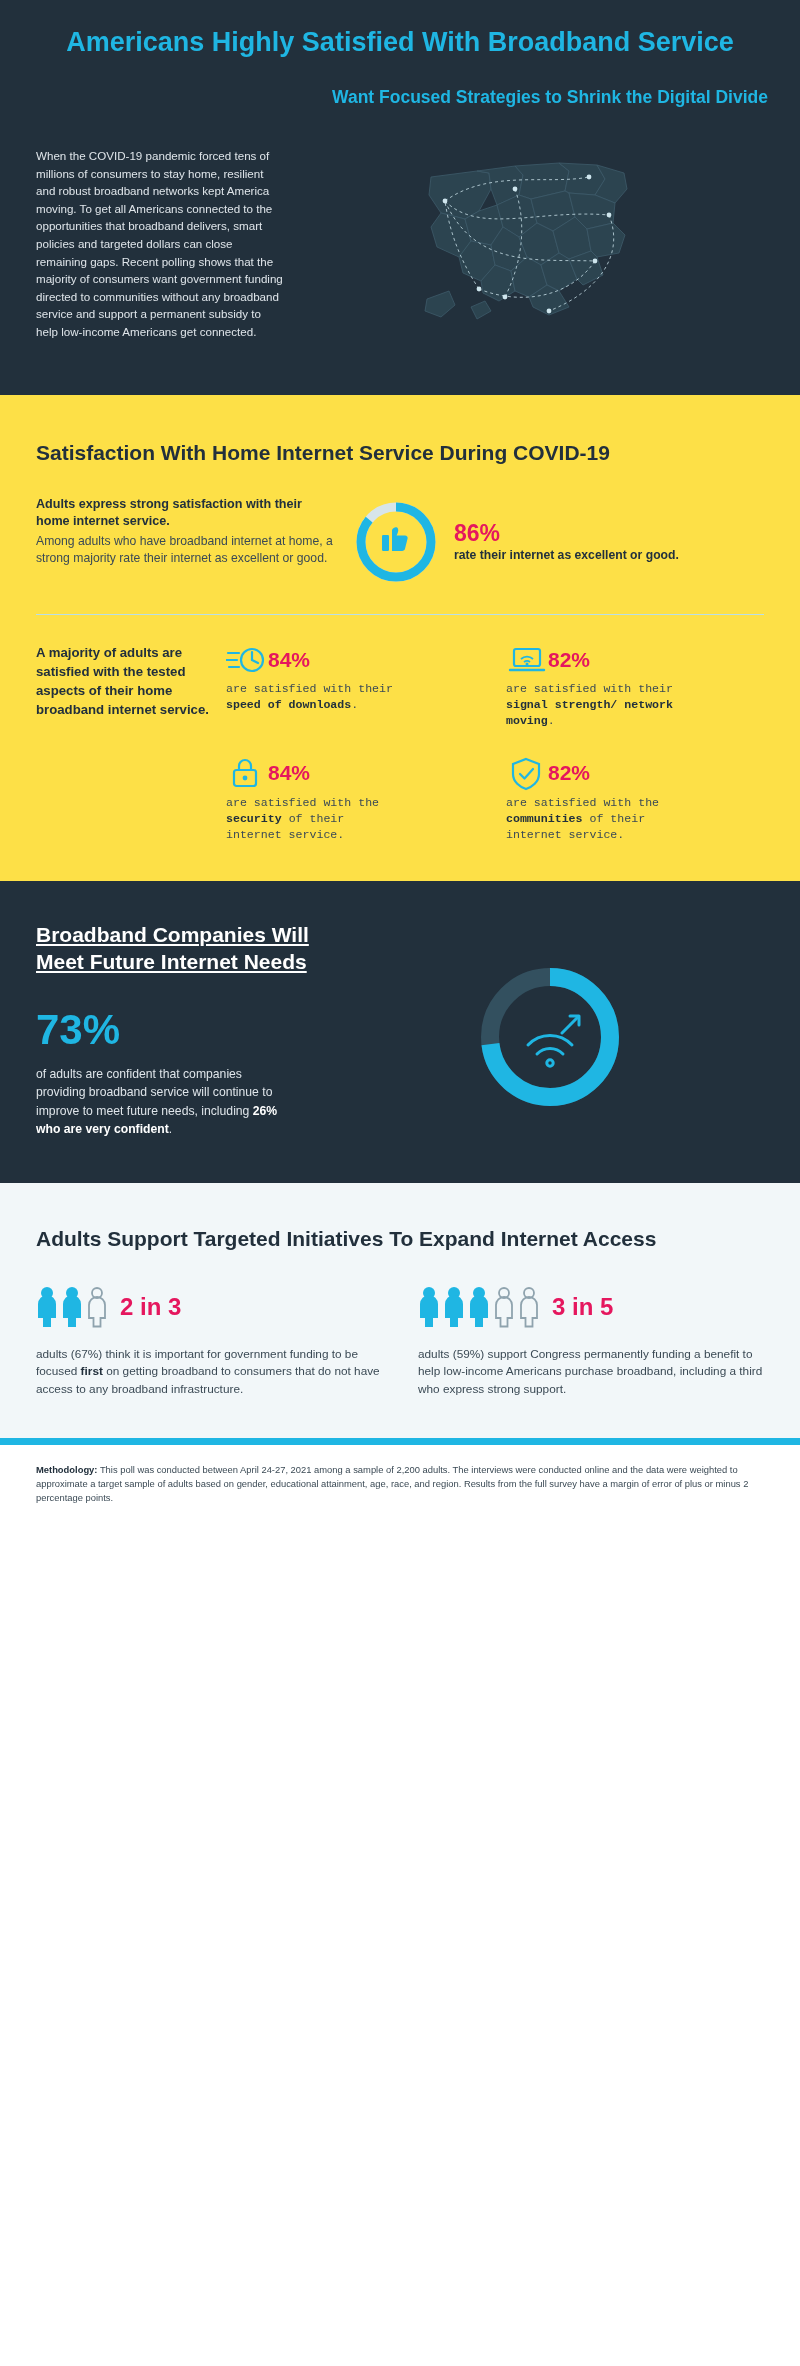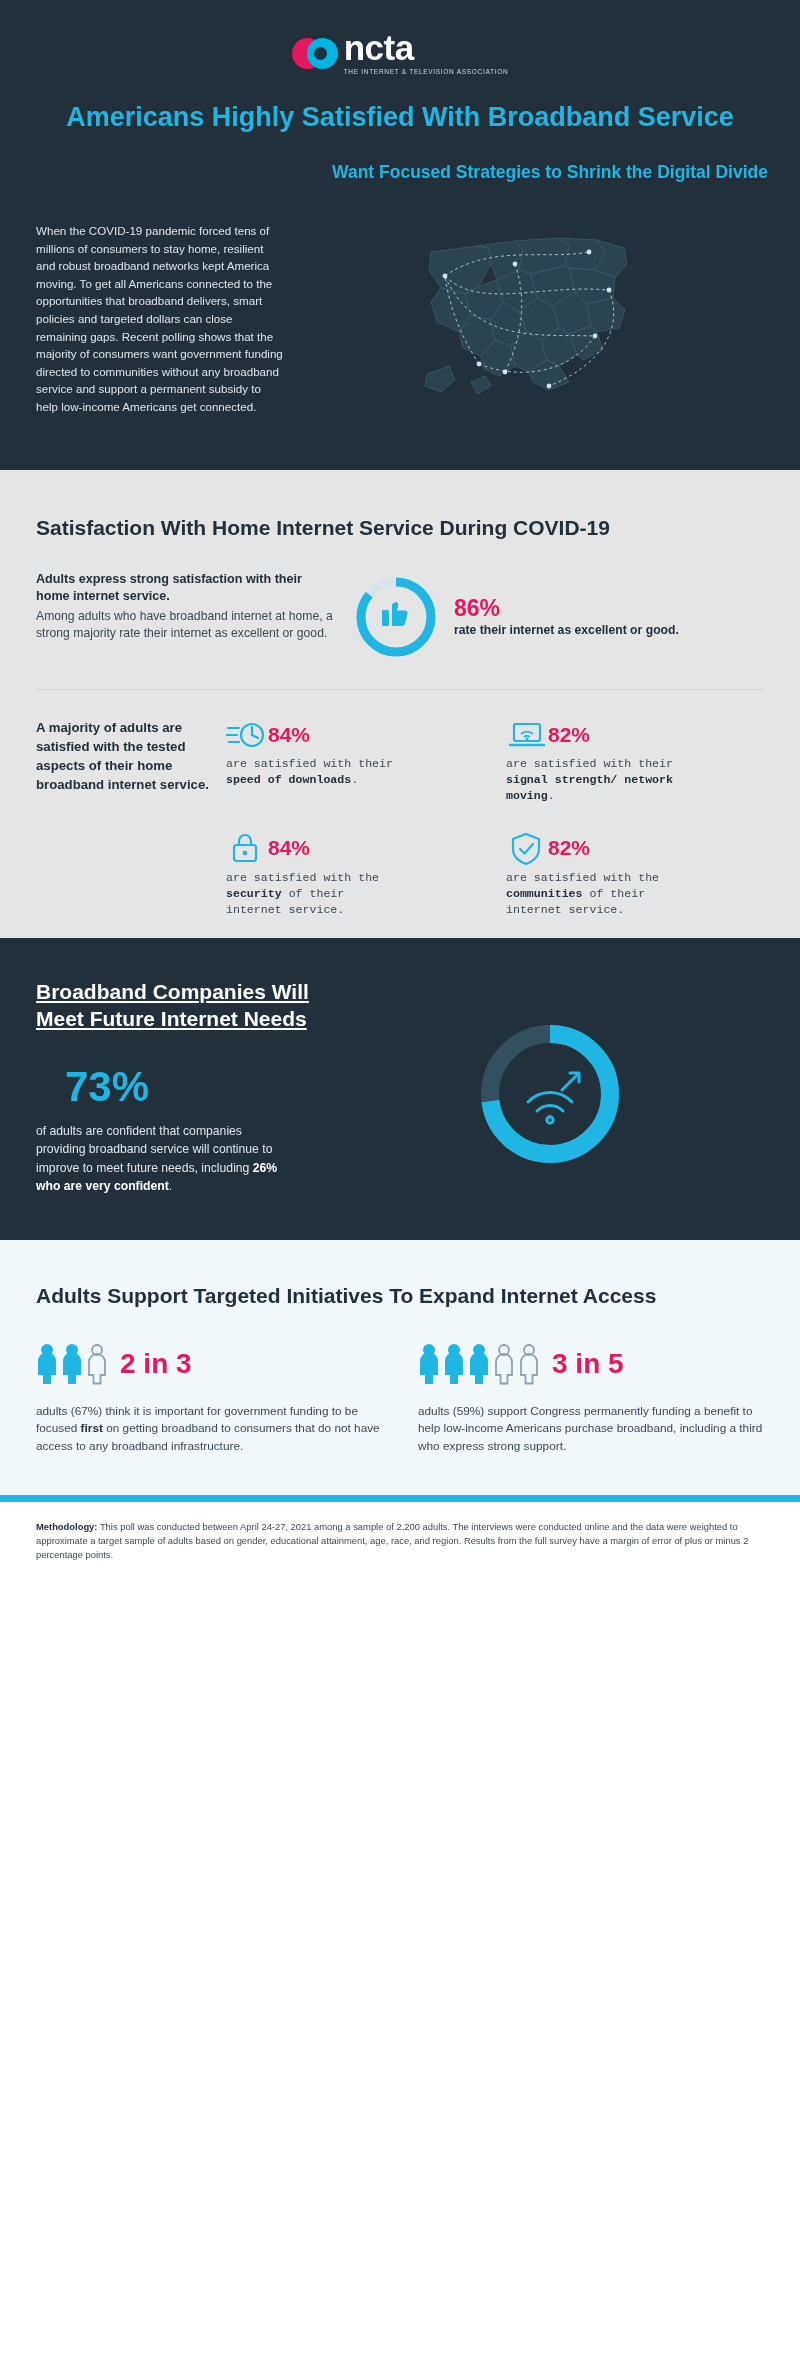--- a/index.html
+++ b/index.html
@@ -94,22 +94,22 @@
   .map-wrap {
     flex: 1;
     display: flex;
     align-items: flex-start;
     justify-content: center;
     padding-top: 6px;
   }
 
   
   .sec-light {
-    background: #e5e5e5;
-    padding: 44px 36px 20px 36px;
+    background: #fde047;
+    padding: 44px 36px 38px 36px;
   }
   .sec-title {
     color: #22303c;
     font-size: 21px;
     line-height: 27px;
     font-weight: bold;
   }
   .row1 {
     display: flex;
     margin-top: 30px;
@@ -206,21 +206,20 @@
     font-weight: bold;
     text-decoration: underline;
   }
   .dark-left { width: 300px; }
   .big73 {
     color: #1fb6e3;
     font-size: 42px;
     font-weight: bold;
     line-height: 46px;
     margin-top: 32px;
-    margin-left: 29px;
   }
   .dark-para {
     color: #dfe5ea;
     font-size: 12.2px;
     line-height: 18.5px;
     margin-top: 12px;
     width: 250px;
   }
   .dark-para b { color: #ffffff; }
   .dark-right {
@@ -243,21 +242,21 @@
   }
   .col { flex: 1; }
   .people-row {
     display: flex;
     align-items: center;
     gap: 12px;
   }
   .people { display: flex; gap: 3px; align-items: flex-end; }
   .ratio {
     color: #e5175e;
-    font-size: 28px;
+    font-size: 24px;
     font-weight: bold;
   }
   .col-text {
     color: #3b4a55;
     font-size: 11.8px;
     line-height: 17.5px;
     margin-top: 18px;
   }
   .col-text b { color: #22303c; }
 
@@ -274,31 +273,20 @@
   }
   .footer b { color: #22303c; }
 </style>
 </head>
 <body>
 
 <div class="page">
 
   <section class="hero">
 
-    <div class="logo-wrap">
-      <div class="logo-mark">
-        <div class="c1"></div>
-          <div class="c2"></div>
-          <div class="c3"></div>
-      </div>
-      <div class="logo-text-wrap">
-        <div class="logo-word">ncta</div>
-        <div class="logo-sub">THE INTERNET &amp; TELEVISION ASSOCIATION</div>
-      </div>
-    </div>
 
     <h1>Americans Highly Satisfied With Broadband Service</h1>
     <h2>Want Focused Strategies to Shrink the Digital Divide</h2>
 
     <div class="hero-body">
       <div class="hero-para">When the COVID-19 pandemic forced tens of millions of consumers to stay home, resilient and robust broadband networks kept America moving. To get all Americans connected to the opportunities that broadband delivers, smart policies and targeted dollars can close remaining gaps. Recent polling shows that the majority of consumers want government funding directed to communities without any broadband service and support a permanent subsidy to help low-income Americans get connected.</div>
       <div class="map-wrap">
         <svg width="230" height="175" viewBox="0 0 230 175">
           <g fill="#2c4450" stroke="#3d5b69" stroke-width="0.8">
             <path d="M12 28 L58 22 L70 24 L72 40 L60 62 L46 70 L22 64 L10 46 Z"></path>

